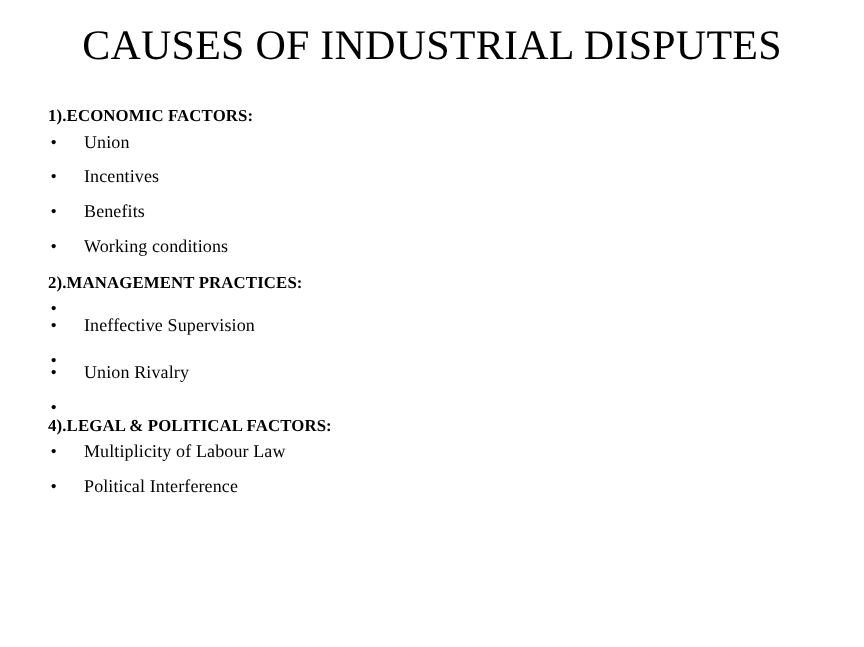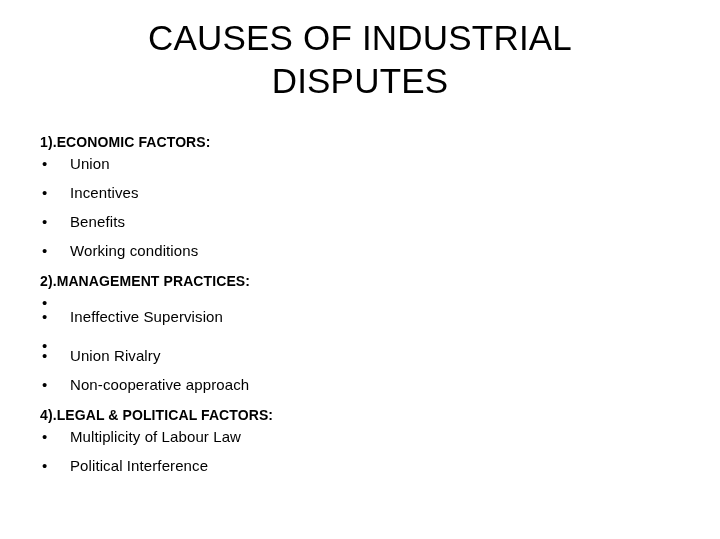--- a/index.html
+++ b/index.html
@@ -12,20 +12,21 @@
     background: #ffffff;
     font-family: "Liberation Sans", sans-serif;
     color: #000000;
     overflow: hidden;
   }
   .slide {
     position: relative;
     width: 720px;
     height: 539px;
     box-sizing: border-box;
+    font-family: Liberation Serif, serif;
   }
   .slide-title {
     margin: 0;
     padding: 16px 60px 0 60px;
     font-size: 35px;
     font-weight: normal;
     line-height: 1.24;
     text-align: center;
     letter-spacing: 0.2px;
   }
@@ -112,21 +113,20 @@
     </div>
 
     <div class="section">
       <ul class="bullet-list">
         <li class="bullet-item">
           <span class="bullet-dot">•</span>
           <span>Union Rivalry</span>
         </li>
         <li class="bullet-item">
           <span class="bullet-dot">•</span>
-          <span>Non-cooperative approach</span>
         </li>
       </ul>
     </div>
 
     <div class="section">
       <div class="section-head">4).LEGAL &amp; POLITICAL FACTORS:</div>
       <ul class="bullet-list">
         <li class="bullet-item">
           <span class="bullet-dot">•</span>
           <span>Multiplicity of Labour Law</span>

